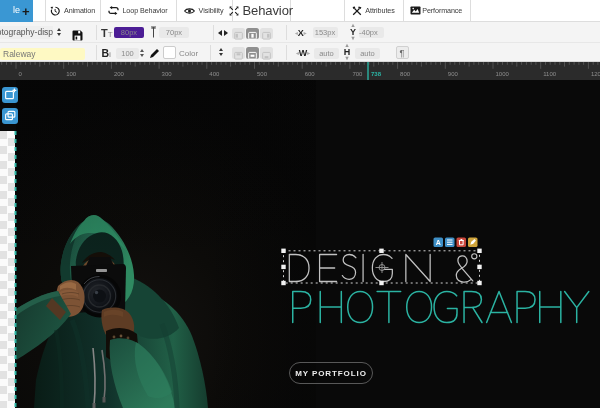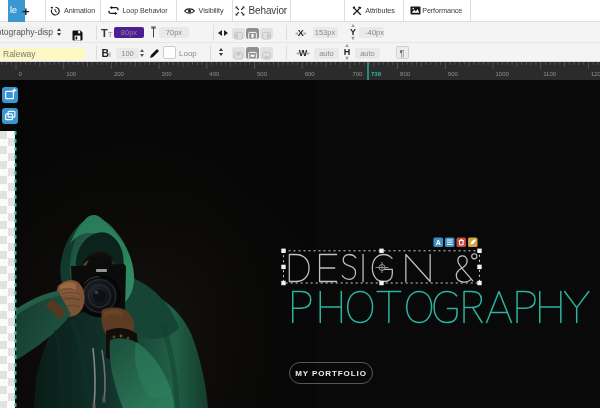--- a/index.html
+++ b/index.html
@@ -352,21 +352,21 @@
         <text x="447.8" y="14.2" font-size="6" fill="#8e8e8e">900</text>
         <text x="495.5" y="14.2" font-size="6" fill="#8e8e8e">1000</text>
         <text x="543.2" y="14.2" font-size="6" fill="#8e8e8e">1100</text>
         <text x="590.9" y="14.2" font-size="6" fill="#8e8e8e">1200</text>
         <line x1="368.0" y1="0" x2="368.0" y2="18" stroke="#2bb3a3" stroke-width="1.4"></line>
         <text x="371.0" y="14.2" font-size="6" fill="#2bb3a3" font-weight="bold">738</text>
       </svg>
     </div>
 
   <div style="position:absolute;left:0;top:0;width:600px;height:21.5px;background:#fff;border-bottom:1px solid #ddd"></div>
-    <div style="position:absolute;left:8px;top:0;width:17px;height:24px;background:#3a97d3;color:#fff;font-size:9px;line-height:21px;padding-left:2px">le</div>
+    <div style="position:absolute;left:0;top:0;width:33px;height:24px;background:#3a97d3;color:#fff;font-size:9px;line-height:21px;padding-left:13px">le</div>
     <div style="position:absolute;left:45px;top:0px;width:1px;height:21px;background:#ddd"></div>
     <div style="position:absolute;left:22px;top:3.5px;font-size:13px;font-weight:bold;color:#1a1a1a">+</div>
     <div style="position:absolute;left:100px;top:0px;width:1px;height:21px;background:#ddd"></div>
     <div style="position:absolute;left:45.5px;top:0;width:54.5px;height:21px;display:flex;align-items:center;justify-content:center;gap:3.5px">
       <span style="display:flex">
         <svg width="10" height="10" viewBox="0 0 10 10">
           <path d="M5.4,1.2 A3.9,3.9 0 1 1 1.7,3.6" fill="none" stroke="#1a1a1a" stroke-width="1.15"></path>
           <path d="M0.5,1 L3.2,0.7 L2.1,3.3 Z" fill="#1a1a1a"></path>
           <path d="M5.1,3 L5.1,5.3 L6.9,6.3" stroke="#1a1a1a" stroke-width="0.95" fill="none"></path>
         </svg>
@@ -398,21 +398,21 @@
     <div style="position:absolute;left:232px;top:0;width:58px;height:21px;display:flex;align-items:center;justify-content:center;gap:3.5px">
       <span style="display:flex">
         <svg width="10" height="10" viewBox="0 0 10 10">
           <path d="M3.8,3.8 L1.4,1.4 M6.2,3.8 L8.6,1.4 M3.8,6.2 L1.4,8.6 M6.2,6.2 L8.6,8.6" stroke="#1a1a1a" stroke-width="1.1"></path>
           <path d="M0.6,0.6 h2.2 l-2.2,2.2 Z" fill="#1a1a1a"></path>
           <path d="M9.4,0.6 h-2.2 l2.2,2.2 Z" fill="#1a1a1a"></path>
           <path d="M0.6,9.4 h2.2 l-2.2,-2.2 Z" fill="#1a1a1a"></path>
           <path d="M9.4,9.4 h-2.2 l2.2,-2.2 Z" fill="#1a1a1a"></path>
         </svg>
       </span>
-      <span style="font-size:10px;color:#3a3a3a;letter-spacing:-0.1px;white-space:nowrap">Behavior</span>
+      <span style="font-size:13px;color:#3a3a3a;letter-spacing:-0.1px;white-space:nowrap">Behavior</span>
     </div>
     <div style="position:absolute;left:344px;top:0px;width:1px;height:21px;background:#ddd"></div>
     <div style="position:absolute;left:402.5px;top:0px;width:1px;height:21px;background:#ddd"></div>
     <div style="position:absolute;left:344px;top:0;width:58.5px;height:21px;display:flex;align-items:center;justify-content:center;gap:3.5px">
       <span style="display:flex">
         <svg width="10" height="10" viewBox="0 0 10 10">
           <path d="M1.2,8.8 L7.4,2.6 M2.6,2.6 L8.8,8.8" stroke="#1a1a1a" stroke-width="1.3"></path>
           <path d="M6.6,0.6 L9.4,1.2 L8.6,2.9 L6.2,2.2 Z" fill="#1a1a1a"></path>
           <path d="M0.6,1 L2.9,0.6 L3.3,2.4 L1.4,2.9 Z" fill="#1a1a1a"></path>
         </svg>
@@ -459,33 +459,33 @@
         <rect x="5.3" y="4" width="2.4" height="4" fill="#fff"></rect>
       </svg></div>
     <div style="position:absolute;left:259.5px;top:27.5px;width:13px;height:11.5px;background:#e2e2e2;border-radius:2.5px"><svg width="13" height="11.5" viewBox="0 0 13 12">
         <rect x="2.5" y="2.5" width="8" height="7" rx="1" fill="none" stroke="#c2c2c2" stroke-width="1"></rect>
         <rect x="7.1" y="4" width="2.4" height="4" fill="#c2c2c2"></rect>
       </svg></div>
     <div style="position:absolute;left:286px;top:25px;width:1px;height:15px;background:#ddd"></div>
     <div style="position:absolute;left:295px;top:28px;font-size:9px;font-weight:bold;color:#222"><span style="color:#aaa;font-size:5.5px;vertical-align:1px">◂</span>X<span style="color:#aaa;font-size:5.5px;vertical-align:1px">▸</span></div>
     <div style="position:absolute;left:312.5px;top:27px;width:25px;height:11px;background:#e9e9e9;border-radius:2px;color:#8a8a8a;font-size:7.5px;line-height:11px;text-align:center;overflow:hidden">153px</div>
     <div style="position:absolute;left:348px;top:24px;font-size:9px;font-weight:bold;color:#222;text-align:center;width:10px"><div style="color:#999;font-size:6px;line-height:3px">▴</div>Y<div style="color:#999;font-size:6px;line-height:3px">▾</div></div>
-    <div style="position:absolute;left:359px;top:27px;width:25px;height:11px;background:#e9e9e9;border-radius:2px;color:#8a8a8a;font-size:7.5px;line-height:11px;text-align:right;overflow:hidden">-40px</div>
+    <div style="position:absolute;left:359px;top:27px;width:25px;height:11px;background:#e9e9e9;border-radius:2px;color:#8a8a8a;font-size:7.5px;line-height:11px;text-align:left;overflow:hidden">-40px</div>
   <div style="position:absolute;left:0;top:43px;width:600px;height:18.5px;background:#f4f4f4;border-bottom:1px solid #d8d8d8"></div>
     <div style="position:absolute;left:0px;top:47.5px;width:85px;height:12px;background:#fef9c3;border-radius:2px;color:#777;font-size:8.5px;line-height:12px;text-align:left;overflow:hidden"><span style="margin-left:3px">Raleway</span></div>
     <div style="position:absolute;left:96px;top:45px;width:1px;height:15px;background:#ddd"></div>
     <div style="position:absolute;left:101.5px;top:46.5px;font-size:10.5px;font-weight:bold;color:#222">B<span style="font-size:7px;color:#999">i</span></div>
     <div style="position:absolute;left:116px;top:47.5px;width:23px;height:11px;background:#e9e9e9;border-radius:2px;color:#8a8a8a;font-size:7.5px;line-height:11px;text-align:center;overflow:hidden">100</div>
     <div style="position:absolute;left:140px;top:49px;width:0;height:0;border-left:2.6px solid transparent;border-right:2.6px solid transparent;border-bottom:3.4px solid #555"></div>
     <div style="position:absolute;left:140px;top:54px;width:0;height:0;border-left:2.6px solid transparent;border-right:2.6px solid transparent;border-top:3.4px solid #555"></div>
     <svg width="11" height="11" viewBox="0 0 11 11" style="position:absolute;left:149px;top:48px">
       <path d="M1,10 L2,7 L8,1 L10,3 L4,9 Z" fill="#111"></path>
     </svg>
     <div style="position:absolute;left:162.5px;top:46px;width:13px;height:13px;background:#fff;border:1px solid #ccc;border-radius:2px"></div>
-    <div style="position:absolute;left:179px;top:49px;font-size:8px;color:#888">Loop</div>
+    <div style="position:absolute;left:179px;top:49px;font-size:8px;color:#888">Color</div>
     <div style="position:absolute;left:210px;top:45px;width:1px;height:15px;background:#ddd"></div>
     <div style="position:absolute;left:219px;top:48px;width:0;height:0;border-left:2.6px solid transparent;border-right:2.6px solid transparent;border-bottom:3.4px solid #333"></div>
     <div style="position:absolute;left:219px;top:53px;width:0;height:0;border-left:2.6px solid transparent;border-right:2.6px solid transparent;border-top:3.4px solid #333"></div>
     <div style="position:absolute;left:231.5px;top:47px;width:13px;height:11.5px;background:#e2e2e2;border-radius:2.5px"><svg width="13" height="11.5" viewBox="0 0 13 12">
         <rect x="2.5" y="2.5" width="8" height="7" rx="1" fill="none" stroke="#c2c2c2" stroke-width="1"></rect>
         <rect x="4.5" y="3.4" width="4" height="2.2" fill="#c2c2c2"></rect>
       </svg></div>
     <div style="position:absolute;left:245.5px;top:47px;width:13px;height:11.5px;background:#8f8f8f;border-radius:2.5px"><svg width="13" height="11.5" viewBox="0 0 13 12">
         <rect x="2.5" y="2.5" width="8" height="7" rx="1" fill="none" stroke="#fff" stroke-width="1"></rect>
         <rect x="4.5" y="4.9" width="4" height="2.2" fill="#fff"></rect>

